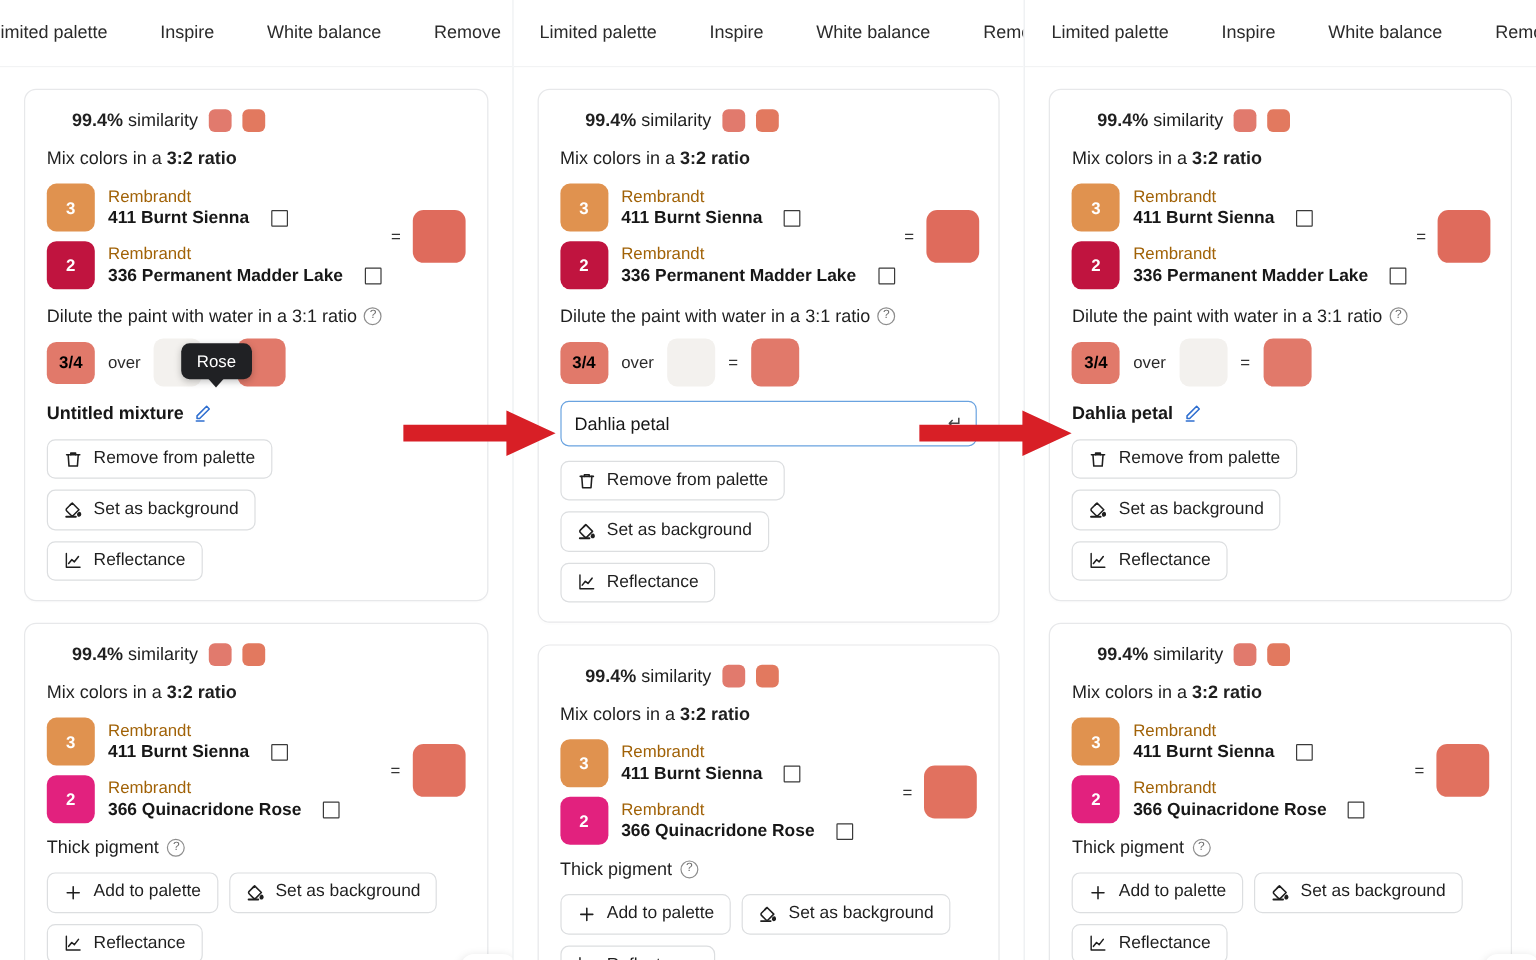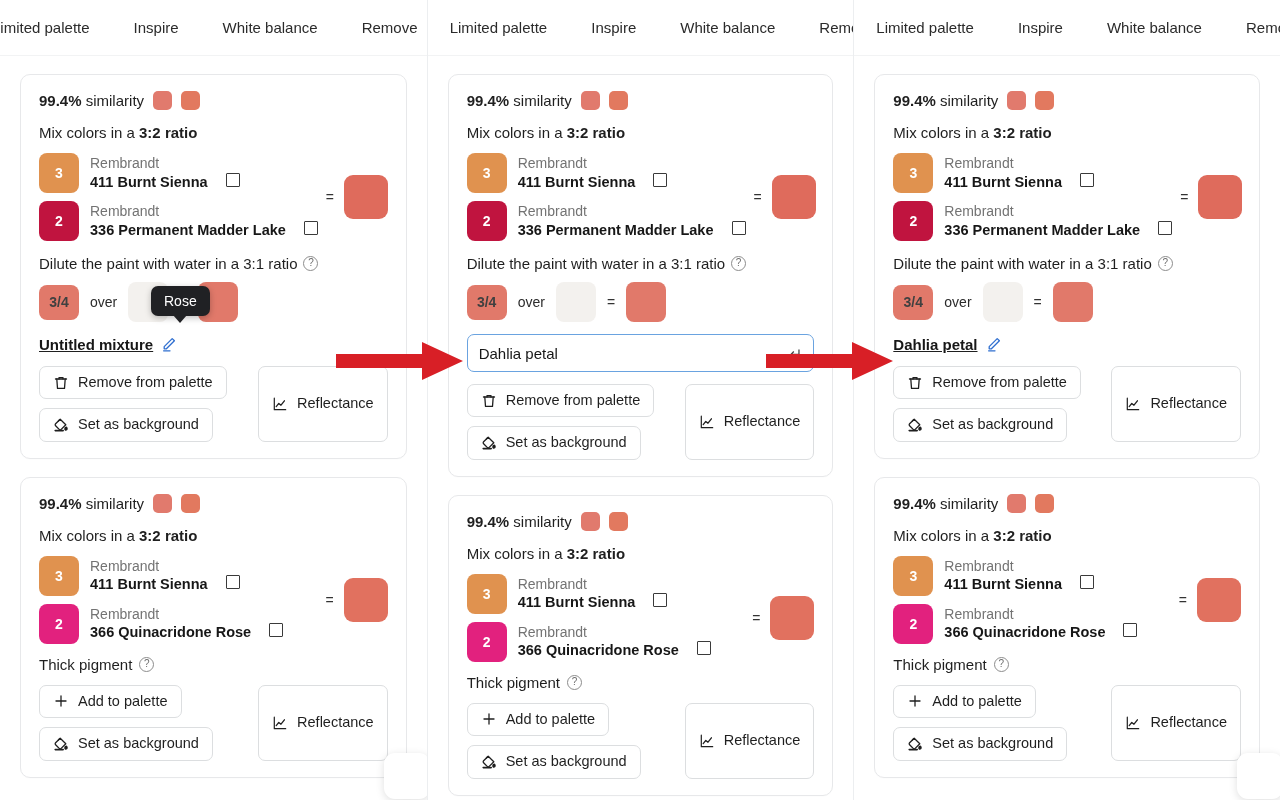--- a/index.html
+++ b/index.html
@@ -62,39 +62,39 @@
     border: 1px solid #e7e8ea;
     border-radius: 10px;
     background: #fff;
     padding: 16px 18px 16px 18px;
     box-shadow: 0 1px 1px rgba(0,0,0,0.012);
   }
 
   
   .sim-row { display: flex; align-items: center; gap: 9px; margin-bottom: 14px; }
   .sim-text { font-size: 15px; color: #1f1f1f; }
-  .sim-text b { font-weight: 700; }
+  .sim-text b { font-weight: 700; margin-left: 21px; }
   .sim-chip { width: 19px; height: 19px; border-radius: 5px; display: inline-block; }
 
   .mix-line { font-size: 15px; color: #1f1f1f; margin-bottom: 12px; }
   .mix-line b { font-weight: 700; }
 
   
   .paint-area { display: flex; align-items: center; gap: 0; position: relative; }
   .paint-list { display: flex; flex-direction: column; gap: 8px; flex: 0 0 auto; }
   .paint-row { display: flex; align-items: center; gap: 11px; }
   .paint-chip {
     width: 40px; height: 40px; border-radius: 8px;
     display: flex; align-items: center; justify-content: center;
     color: #fff; font-size: 14px; font-weight: 600;
     flex: 0 0 auto;
   }
   .paint-names { display: flex; flex-direction: column; line-height: 1.25; }
-  .brand { font-size: 14px; color: #737373; }
-  .pname-row { display: flex; align-items: flex-start; gap: 18px; }
+  .brand { font-size: 14px; color: #a16207; }
+  .pname-row { display: flex; align-items: center; gap: 18px; }
   .pname { font-size: 14.5px; font-weight: 700; color: #171717; }
   .pcheck {
     width: 14px; height: 14px;
     border: 1.6px solid #3a3a3a;
     border-radius: 1px;
     display: inline-block;
     background: #fff;
     flex: 0 0 auto;
   }
 
@@ -109,29 +109,29 @@
     width: 15px; height: 15px; border-radius: 50%;
     border: 1.3px solid #8d8d8d; color: #6d6d6d;
     font-size: 10px; line-height: 12.4px; text-align: center;
     display: inline-block; flex: 0 0 auto;
   }
 
   .dilute-row { display: flex; align-items: center; gap: 11px; margin-bottom: 12px; position: relative; }
   .frac-chip {
     width: 40px; height: 35px; border-radius: 8px;
     display: flex; align-items: center; justify-content: center;
-    color: #404040; font-size: 14px; font-weight: 700;
+    color: #000000; font-size: 14px; font-weight: 700;
     flex: 0 0 auto;
   }
   .over-word { font-size: 14px; color: #2b2b2b; }
   .sub-swatch { width: 40px; height: 40px; border-radius: 8px; flex: 0 0 auto; }
   .dil-result { width: 40px; height: 40px; border-radius: 8px; flex: 0 0 auto; }
 
   
-  .title-line { display: flex; align-items: center; gap: 8px; margin: 4px 0 12px 0; min-height: 20px; text-decoration: underline;}
+  .title-line { display: flex; align-items: center; gap: 8px; margin: 4px 0 12px 0; min-height: 20px;}
   .mix-title { font-size: 15px; font-weight: 700; color: #171717; }
   .pencil-icon { width: 16px; height: 16px; display:inline-block; cursor: pointer; }
 
   
   .name-input-wrap {
     position: relative;
     margin: 4px 0 12px 0;
     height: 38px;
   }
   .name-input {
@@ -148,21 +148,21 @@
   .enter-key {
     position: absolute; right: 12px; top: 50%; transform: translateY(-50%);
     color: #444; font-size: 15px; line-height: 1;
     pointer-events: none;
   }
 
   
   .thick-line { font-size: 15px; color: #1f1f1f; margin: 12px 0 12px 0; display: flex; align-items: center; gap: 7px; }
 
   
-  .btn-rows { display: flex; flex-direction: row; gap: 9px; margin-top: 12px; }
+  .btn-rows { display: flex; flex-direction: column; gap: 9px; margin-top: 12px; }
   .btn-row { display: flex; gap: 9px; flex-wrap: wrap; }
   .btn {
     display: inline-flex; align-items: center; gap: 9px;
     border: 1px solid #dcdee0;
     border-radius: 7px;
     background: #fff;
     padding: 7px 13px;
     font-size: 14.5px;
     color: #1f1f1f;
     cursor: pointer;

